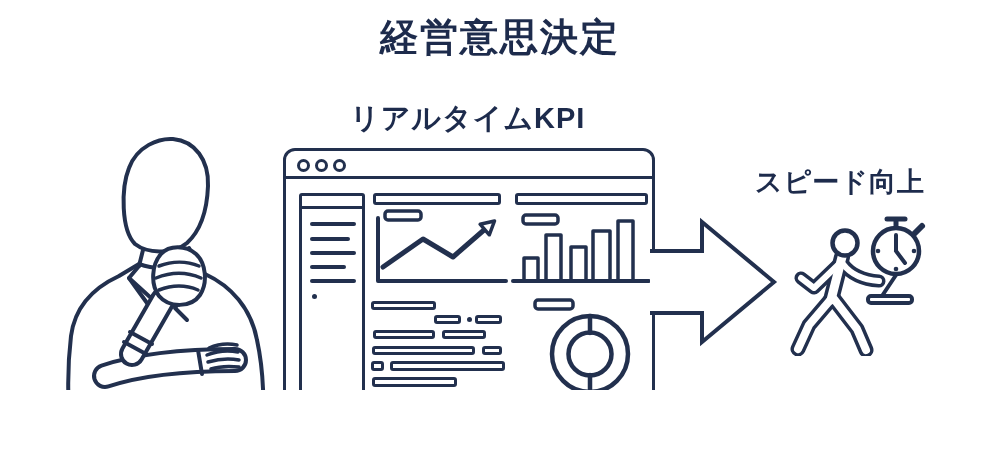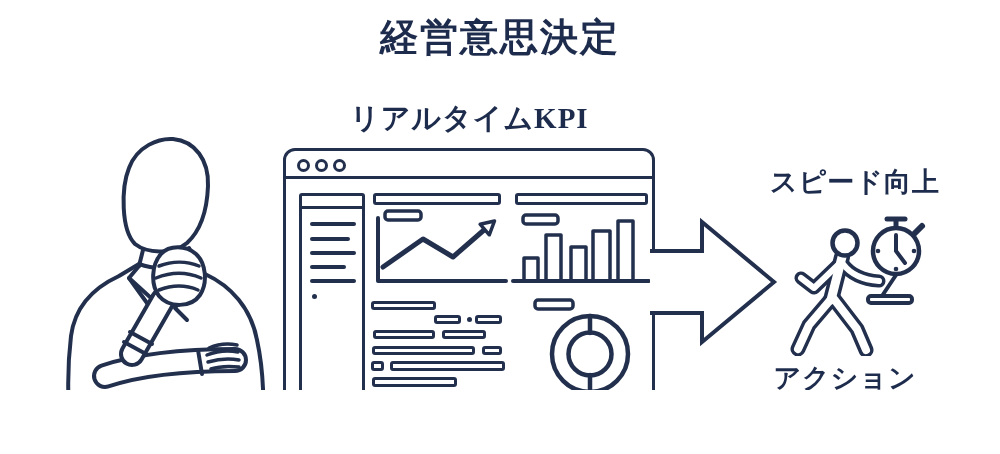--- a/index.html
+++ b/index.html
@@ -5,33 +5,33 @@
   :root{
     --ink:#22304e;
     --text:#1d2b4c;
     --bg:#ffffff;
   }
   *{box-sizing:border-box;margin:0;padding:0;}
   html,body{background:#fff;}
   body{font-family:"Liberation Sans","DejaVu Sans",sans-serif;}
   .canvas{
     position:relative;width:1000px;height:390px;background:var(--bg);
-    overflow:hidden;color:var(--text);font-family:Liberation Serif, serif;
+    overflow:hidden;color:var(--text);
   }
   .abs{position:absolute;}
   .title{
     left:0;right:0;top:12px;text-align:center;
     font-size:38px;font-weight:800;letter-spacing:2px;color:var(--text);
   }
   .kpi-label{
     left:350px;width:300px;top:99px;text-align:left;
     font-size:29px;font-weight:800;letter-spacing:1px;color:var(--text);
   }
   .speed-label{
-    left:755px;width:200px;top:164px;text-align:center;
+    left:755px;width:200px;top:164px;
     font-size:27px;font-weight:800;letter-spacing:1px;color:var(--text);
   }
   .action-label{
     left:745px;width:200px;top:360px;text-align:center;
     font-size:27px;font-weight:800;letter-spacing:1px;color:var(--text);
   }
   
   .window{
     left:283px;top:148px;width:372px;height:256px;
     border:3px solid var(--ink);border-radius:12px;background:#fff;z-index:1;
@@ -184,15 +184,14 @@
       <path stroke="#ffffff" stroke-width="8" d="M 54 92 L 31 119 L 20 143"></path>
       <path stroke="#ffffff" stroke-width="8" d="M 56 93 L 79 123 L 88 144"></path>
       <circle cx="67" cy="37" r="12.5" stroke-width="4.5" fill="#ffffff"></circle>
     </g>
     <g>
       <path d="M 104 90 L 118 69" stroke-width="4"></path>
       <rect x="90" y="90" width="44" height="7" rx="3" stroke-width="4" fill="#ffffff"></rect>
     </g>
   </svg>
 
-  <div class="abs action-label">アクション</div>
 
 </div>
 
 </body></html>

